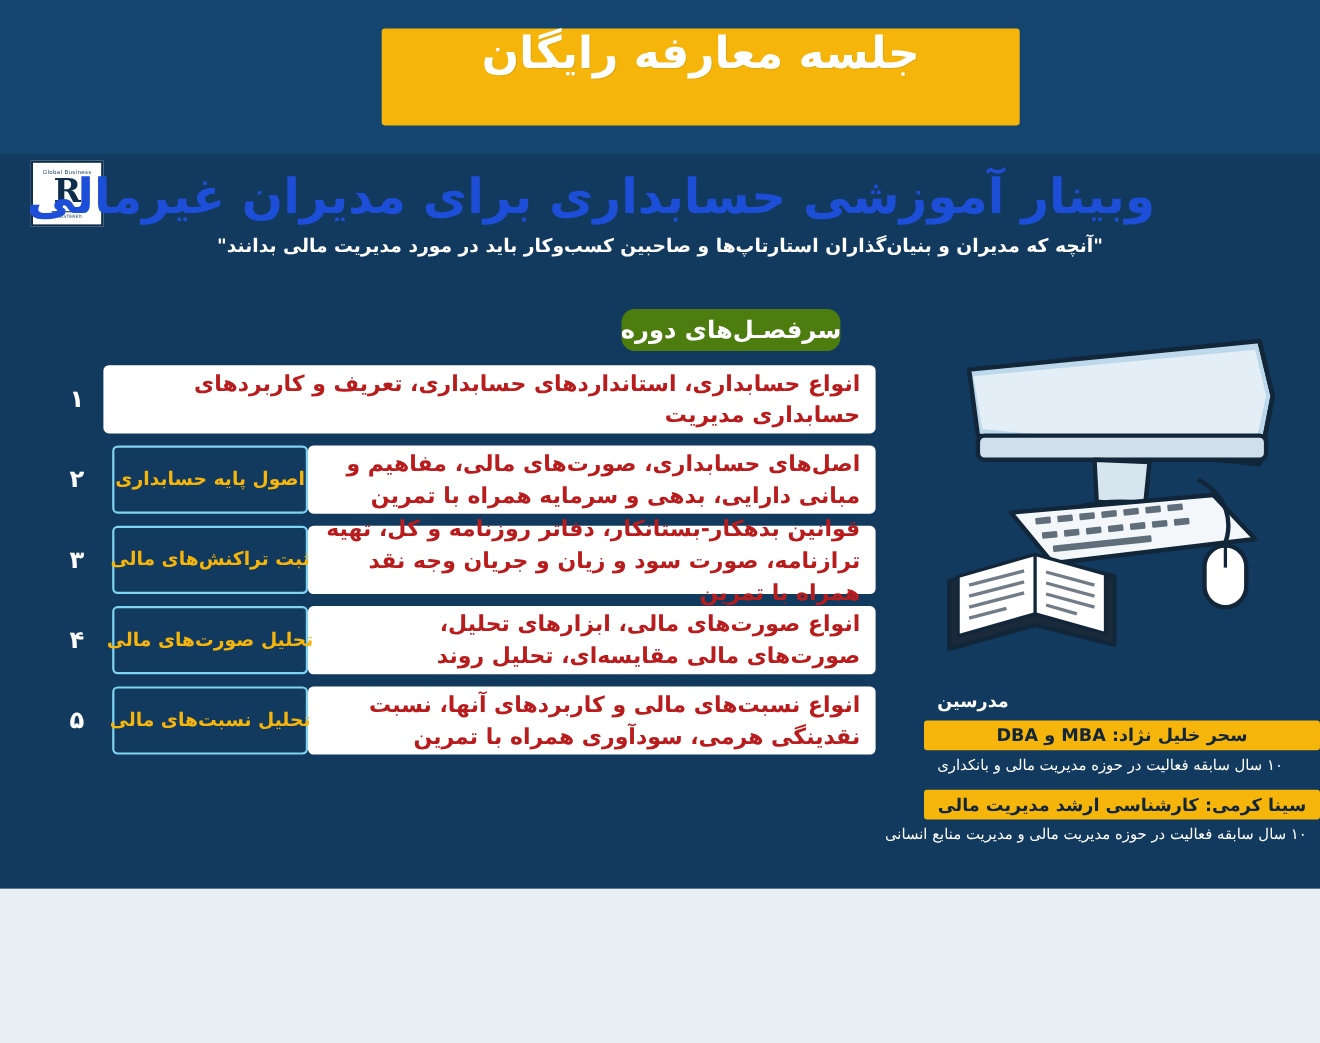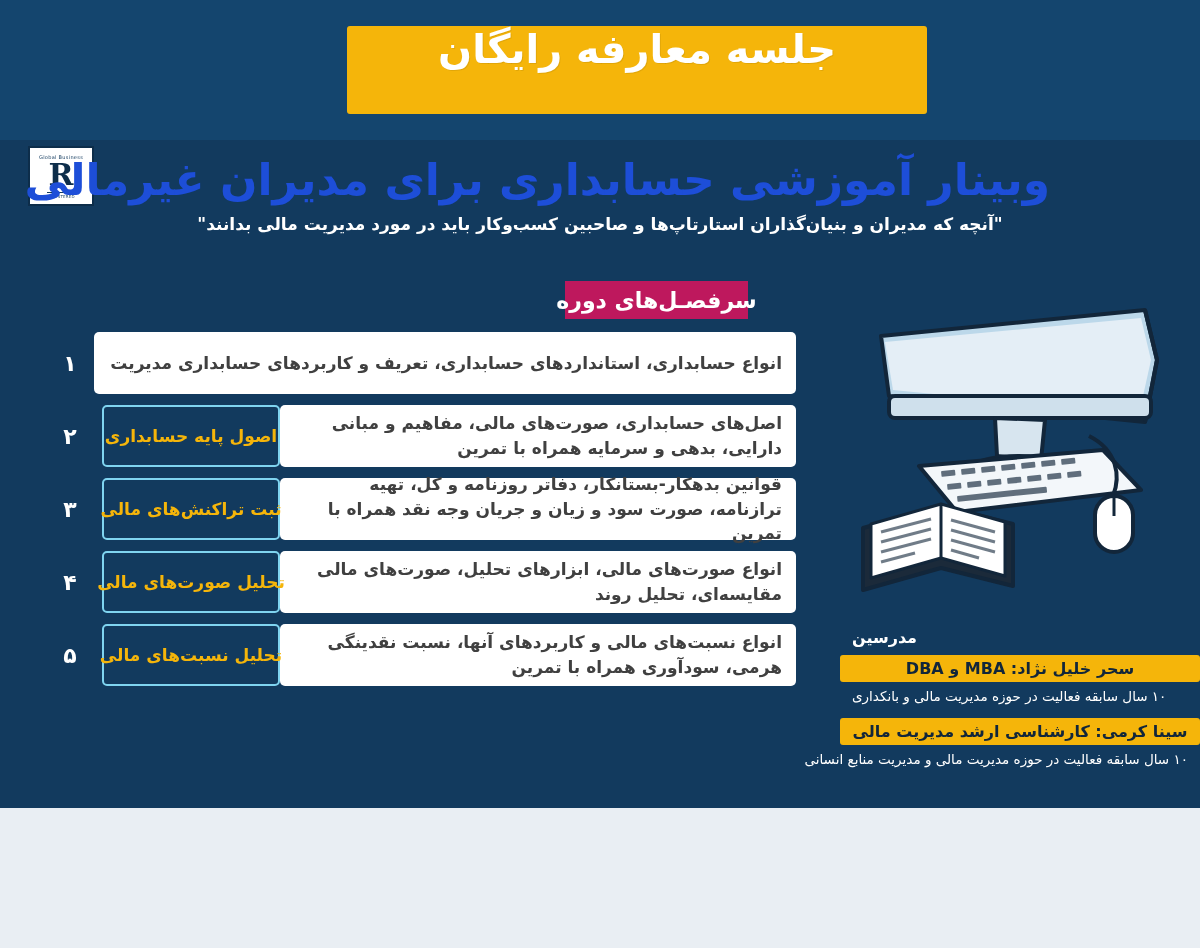--- a/index.html
+++ b/index.html
@@ -129,24 +129,24 @@
     font-size: 17px;
     font-weight: bold;
     white-space: nowrap;
   }
 
   
   .syllabus-heading {
     position: absolute;
     left: 565px;
     top: 281px;
-    width: 183px;
+    width: 199px;
     height: 38px;
-    background: #be185d;
-    border-radius: 0;
+    background: #4d7c0f;
+    border-radius: 12px;
     display: flex;
     align-items: center;
     justify-content: center;
   }
   .syllabus-heading span {
     color: #ffffff;
     font-size: 22px;
     font-weight: bold;
     white-space: nowrap;
   }
@@ -194,22 +194,22 @@
   .row-desc {
     flex: 1;
     background: #ffffff;
     border-radius: 5px;
     box-sizing: border-box;
     display: flex;
     align-items: center;
     padding: 4px 14px;
   }
   .row-desc span {
-    color: #404040;
-    font-size: 17px;
+    color: #b91c1c;
+    font-size: 20px;
     font-weight: bold;
     line-height: 1.45;
     text-align: right;
     width: 100%;
   }
 
   
   .instructors {
     position: absolute;
     right: 0;

